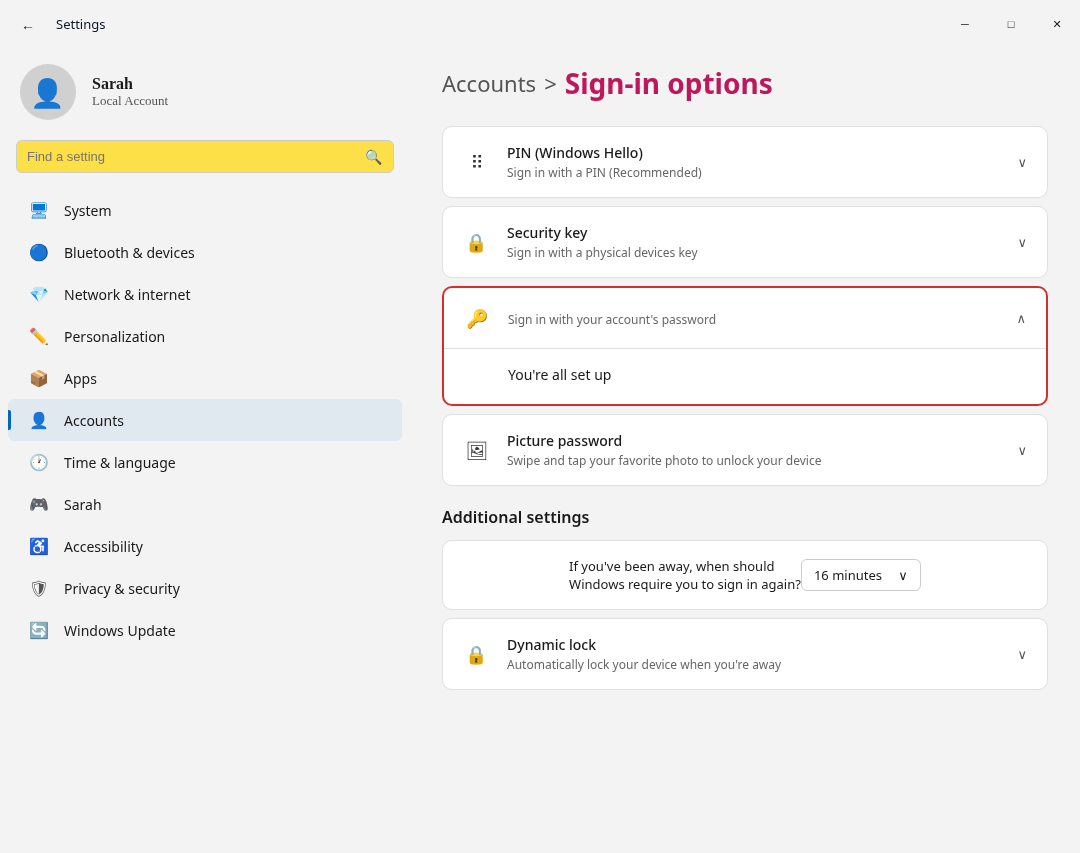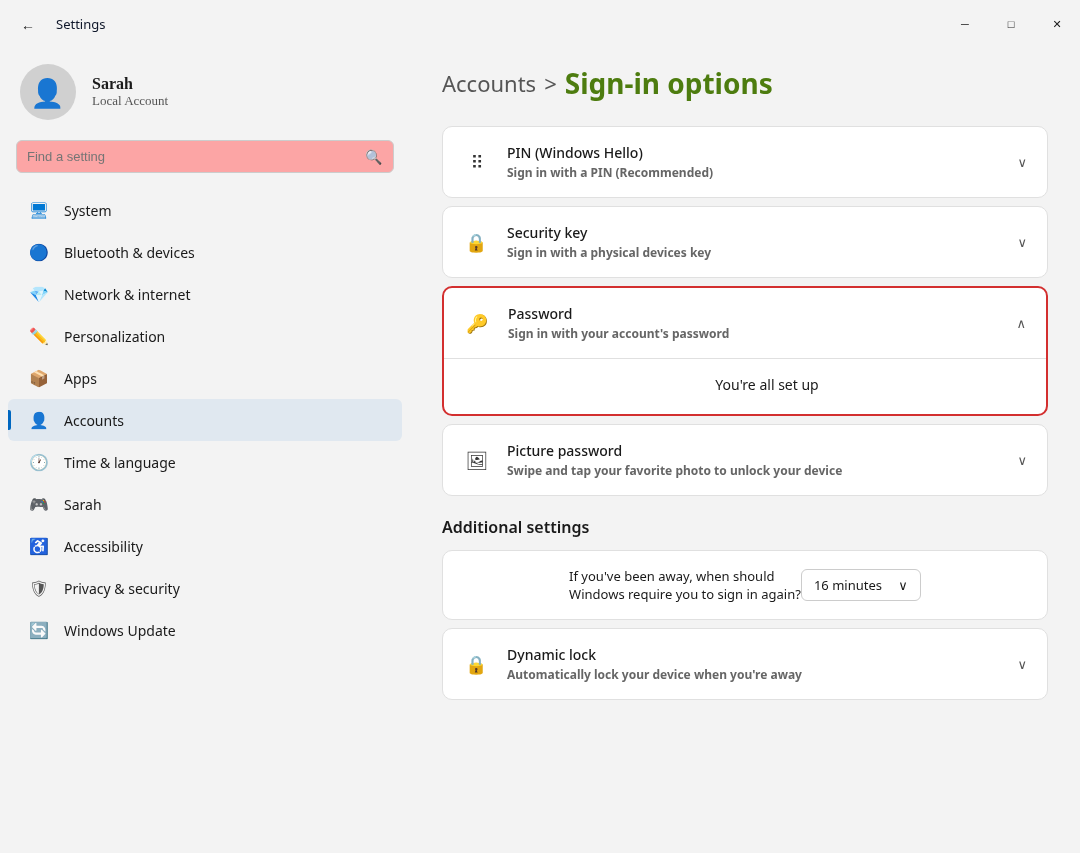--- a/index.html
+++ b/index.html
@@ -96,21 +96,21 @@
       color: #666;
     }
     .user-info { display: flex; flex-direction: column; font-family: Liberation Serif, serif; }
     .user-name { font-size: 16px; font-weight: 600; color: #1a1a1a; }
     .user-type { font-size: 13px; color: #555; }
 
     .search-box {
       margin: 0 16px 16px 16px;
       display: flex;
       align-items: center;
-      background: #fca5a5;
+      background: #fde047;
       border: 1px solid #ccc;
       border-radius: 6px;
       padding: 6px 10px;
       gap: 20px;
     }
     .search-input {
       border: none;
       outline: none;
       font-size: 13px;
       color: #555;
@@ -181,21 +181,21 @@
     }
     .breadcrumb-parent {
       font-size: 22px;
       color: #555;
       font-weight: 400;
     }
     .breadcrumb-sep { font-size: 22px; color: #555; }
     .breadcrumb-current {
       font-size: 28px;
       font-weight: 700;
-      color: #4d7c0f;
+      color: #be185d;
     }
 
     .settings-card {
       background: white;
       border-radius: 10px;
       margin-bottom: 8px;
       overflow: hidden;
       border: 1px solid #e0e0e0;
     }
     .settings-card.highlighted {
@@ -219,30 +219,30 @@
       height: 28px;
       display: flex;
       align-items: center;
       justify-content: center;
       font-size: 18px;
       color: #333;
       flex-shrink: 0;
     }
     .card-text-block { display: flex; flex-direction: column; }
     .card-title { font-size: 14px; font-weight: 500; color: #1a1a1a; }
-    .card-subtitle { font-size: 12px; color: #666; margin-top: 2px; font-weight: bold; }
+    .card-subtitle { font-size: 12px; color: #666; margin-top: 2px; }
     .chevron { font-size: 13px; color: #555; }
 
     .password-expanded {
       border-top: 1px solid #e0e0e0;
     }
     .password-content {
       display: flex;
       align-items: center;
-      justify-content: center;
+      justify-content: flex-start;
       padding: 16px 20px 20px 64px;
     }
     .password-status {
       font-size: 14px;
       color: #1a1a1a;
     }
     .change-btn {
       background: #f3f3f3;
       border: 1px solid #ccc;
       border-radius: 6px;
@@ -404,21 +404,20 @@
         </div>
         <span class="chevron">∨</span>
       </div>
     </div>
 
     <div class="settings-card highlighted">
       <div class="card-row">
         <div class="card-row-left">
           <div class="card-icon">🔑</div>
           <div class="card-text-block">
-            <span class="card-title">Password</span>
             <span class="card-subtitle">Sign in with your account's password</span>
           </div>
         </div>
         <span class="chevron">∧</span>
       </div>
       <div class="password-expanded">
         <div class="password-content">
           <span class="password-status">You're all set up</span>
         </div>
       </div>

